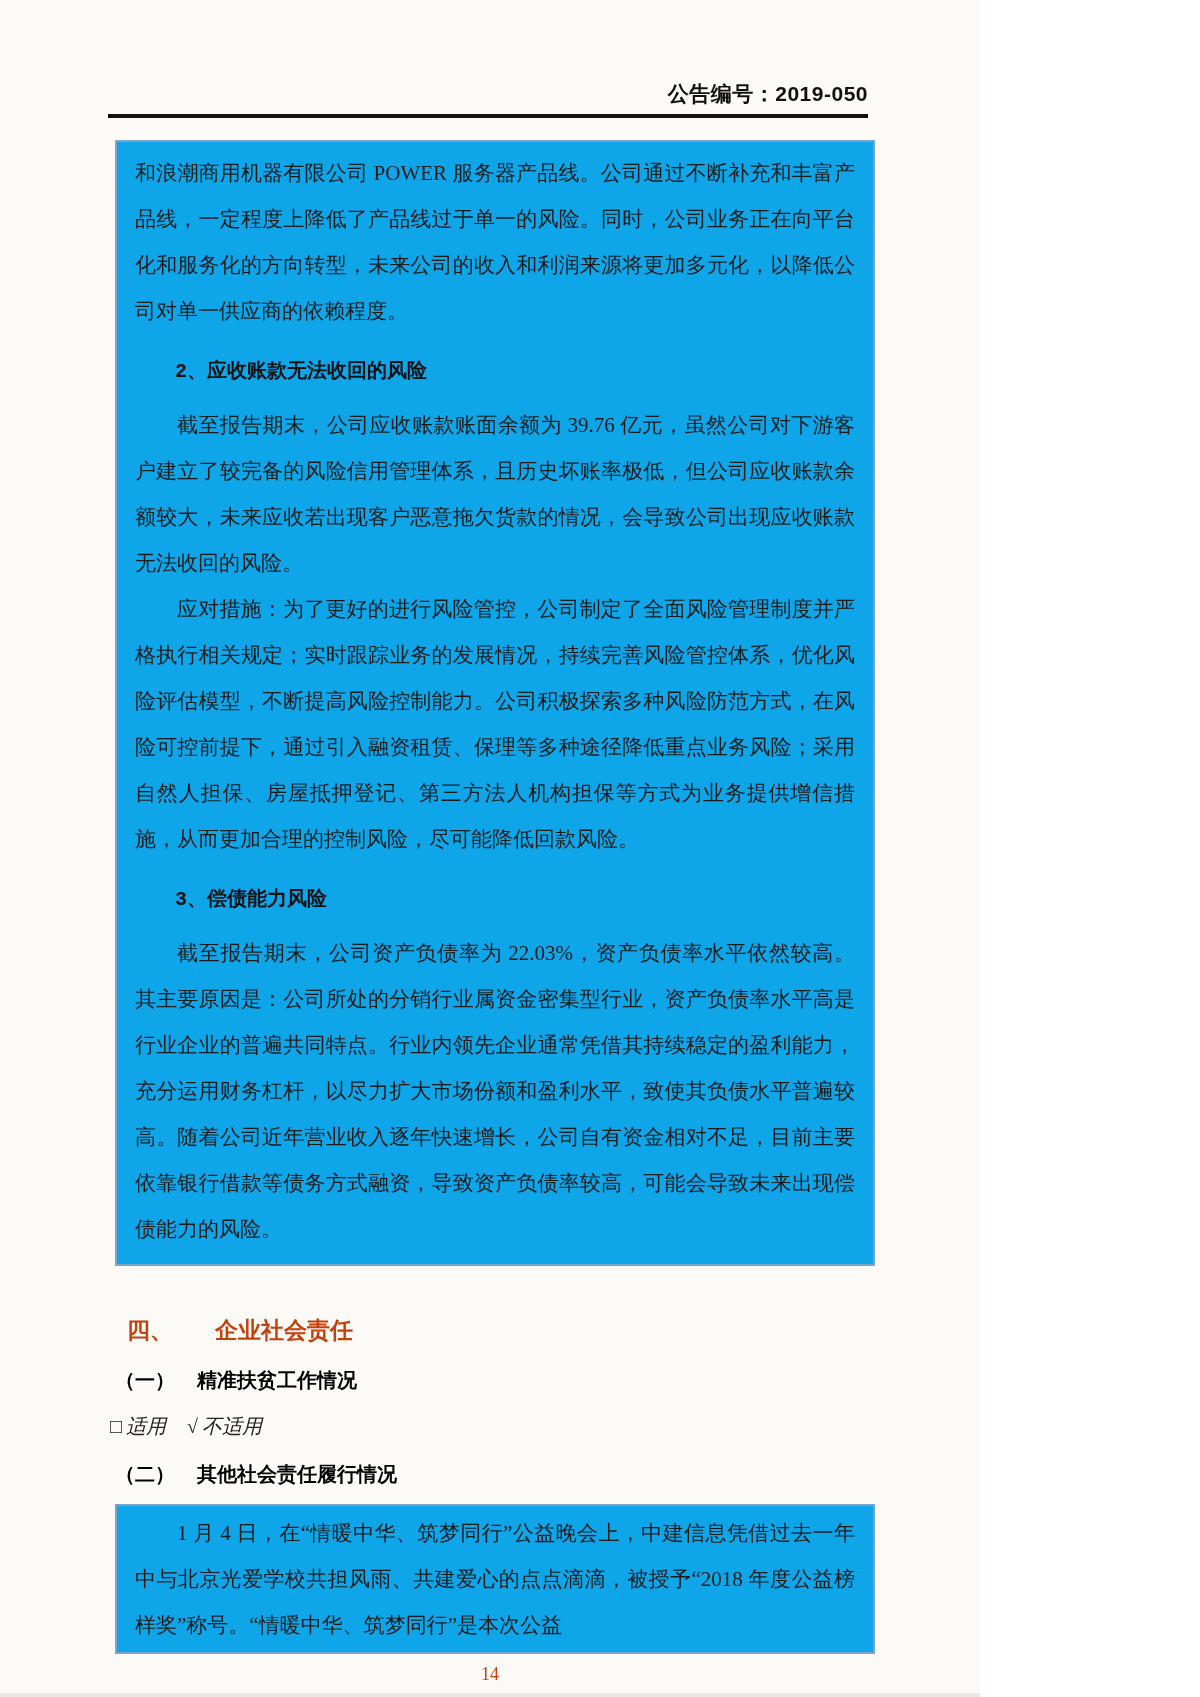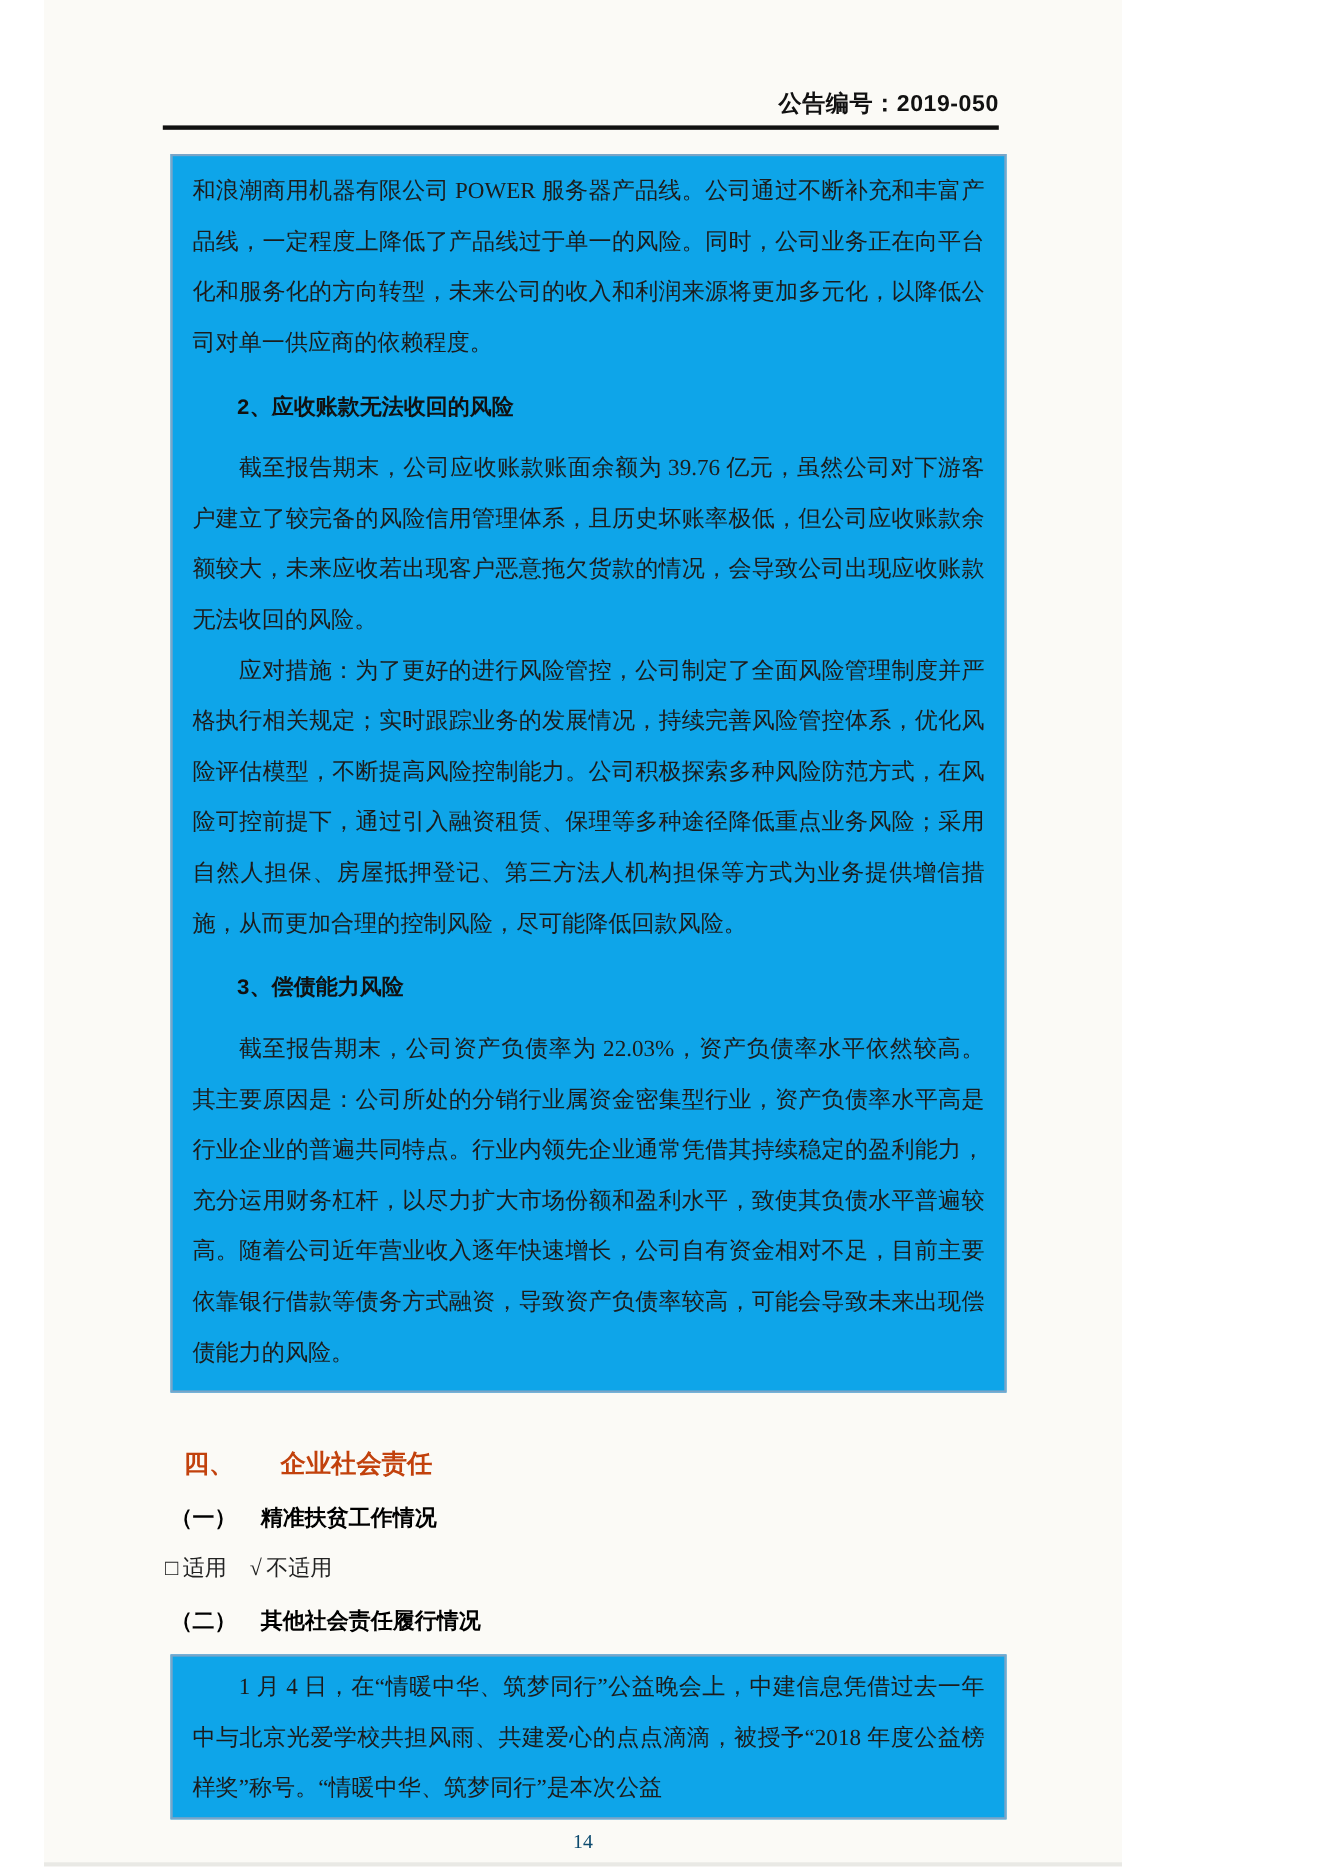--- a/index.html
+++ b/index.html
@@ -5,21 +5,20 @@
   * { margin: 0; padding: 0; box-sizing: border-box; }
   html, body { background: #ffffff; }
   .page {
     position: relative;
     width: 980px;
     height: 1697px;
     background: #fbfaf6;
     font-family: "Liberation Serif", "DejaVu Serif", serif;
     color: #1c1c1c;
     overflow: hidden;
-    margin-left: 40px;
   }
   
   .doc-header {
     padding: 80px 112px 0 108px;
   }
   .doc-number {
     text-align: right;
     font-family: "Liberation Sans", "DejaVu Sans", sans-serif;
     font-size: 21px;
     font-weight: bold;
@@ -73,32 +72,32 @@
     color: #000000;
     line-height: 28px;
   }
   .section-heading-l2 .num { display: inline-block; margin-right: 22px; }
   .applicability-row {
     margin: 18px 105px 0 110px;
     font-size: 20px;
     line-height: 28px;
     color: #222222;
   }
-  .applicability-row .option { display: inline-block; }
+  .applicability-row .option { display: inline-block; font-style: italic; }
   .applicability-row .option + .option { margin-left: 16px; }
   .applicability-row .sym { display: inline-block; margin-right: 4px; }
   
   .page-footer {
     margin-top: 10px;
     text-align: center;
   }
   .page-number {
     display: inline-block;
     font-size: 18px;
-    color: #0c4a6e;
+    color: #c2410c;
   }
   .page-bottom-edge {
     position: absolute;
     left: 0; bottom: 0;
     width: 100%; height: 4px;
     background: #e9e9e5;
   }
 </style>
 </head>
 <body>

